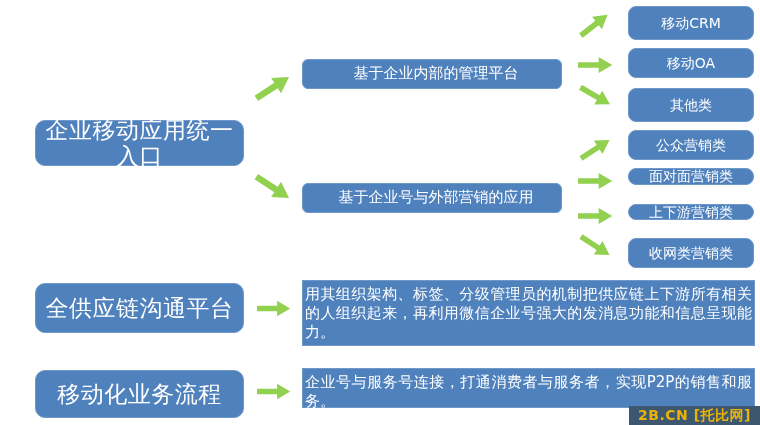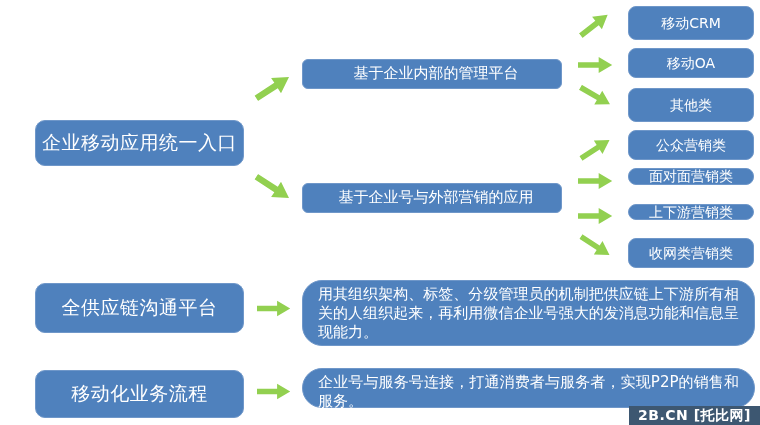--- a/index.html
+++ b/index.html
@@ -6,35 +6,35 @@
   .canvas{
     position:relative;width:760px;height:425px;background:#fff;overflow:hidden;
     font-family:"DejaVu Sans","Liberation Sans",sans-serif;
   }
   .node{
     position:absolute;display:flex;align-items:center;justify-content:center;
     background:var(--node-fill,#4f81bd);color:var(--node-text,#fff);
     border:1px solid var(--node-border,#6f97c9);box-sizing:border-box;
     text-align:center;line-height:1.15;
   }
-  .node.left{left:35px;width:209px;border-radius:10px;font-size:19px;letter-spacing:0.5px;}
+  .node.left{left:35px;width:209px;border-radius:10px;font-size:23px;letter-spacing:0.5px;}
   .node.mid{left:302px;width:260px;height:30px;border-radius:6px;font-size:15px;padding-left:8px;}
   .node.right{left:628px;width:126px;border-radius:8px;font-size:14px;}
   .desc{
     position:absolute;left:302px;width:453px;box-sizing:border-box;
     background:var(--node-fill,#4f81bd);color:var(--node-text,#fff);
-    border:1px solid var(--node-border,#6f97c9);border-radius:20px;
-    font-size:15px;line-height:19px;padding:4px 15px;text-align:justify;
+    border:1px solid var(--node-border,#6f97c9);border-radius:0;
+    font-size:15px;line-height:19px;padding:4px 2px;text-align:justify;
   }
   .arrow{position:absolute;}
   .arrow svg{display:block;width:100%;height:100%;}
   .arrow path{fill:var(--arrow,#92d050);}
   .watermark{
     position:absolute;left:629px;top:406px;width:131px;height:19px;z-index:5;
-    background:var(--watermark-bg,#3d5771);color:#ffffff;font-weight:bold;
+    background:var(--watermark-bg,#3d5771);color:#eab308;font-weight:bold;
     font-size:14px;display:flex;align-items:center;justify-content:center;
     letter-spacing:0.5px;
   }
 </style>
 </head>
 <body>
 
 <div class="canvas">
 
   <div class="node left" style="top:120px;height:46px;">企业移动应用统一入口</div>

